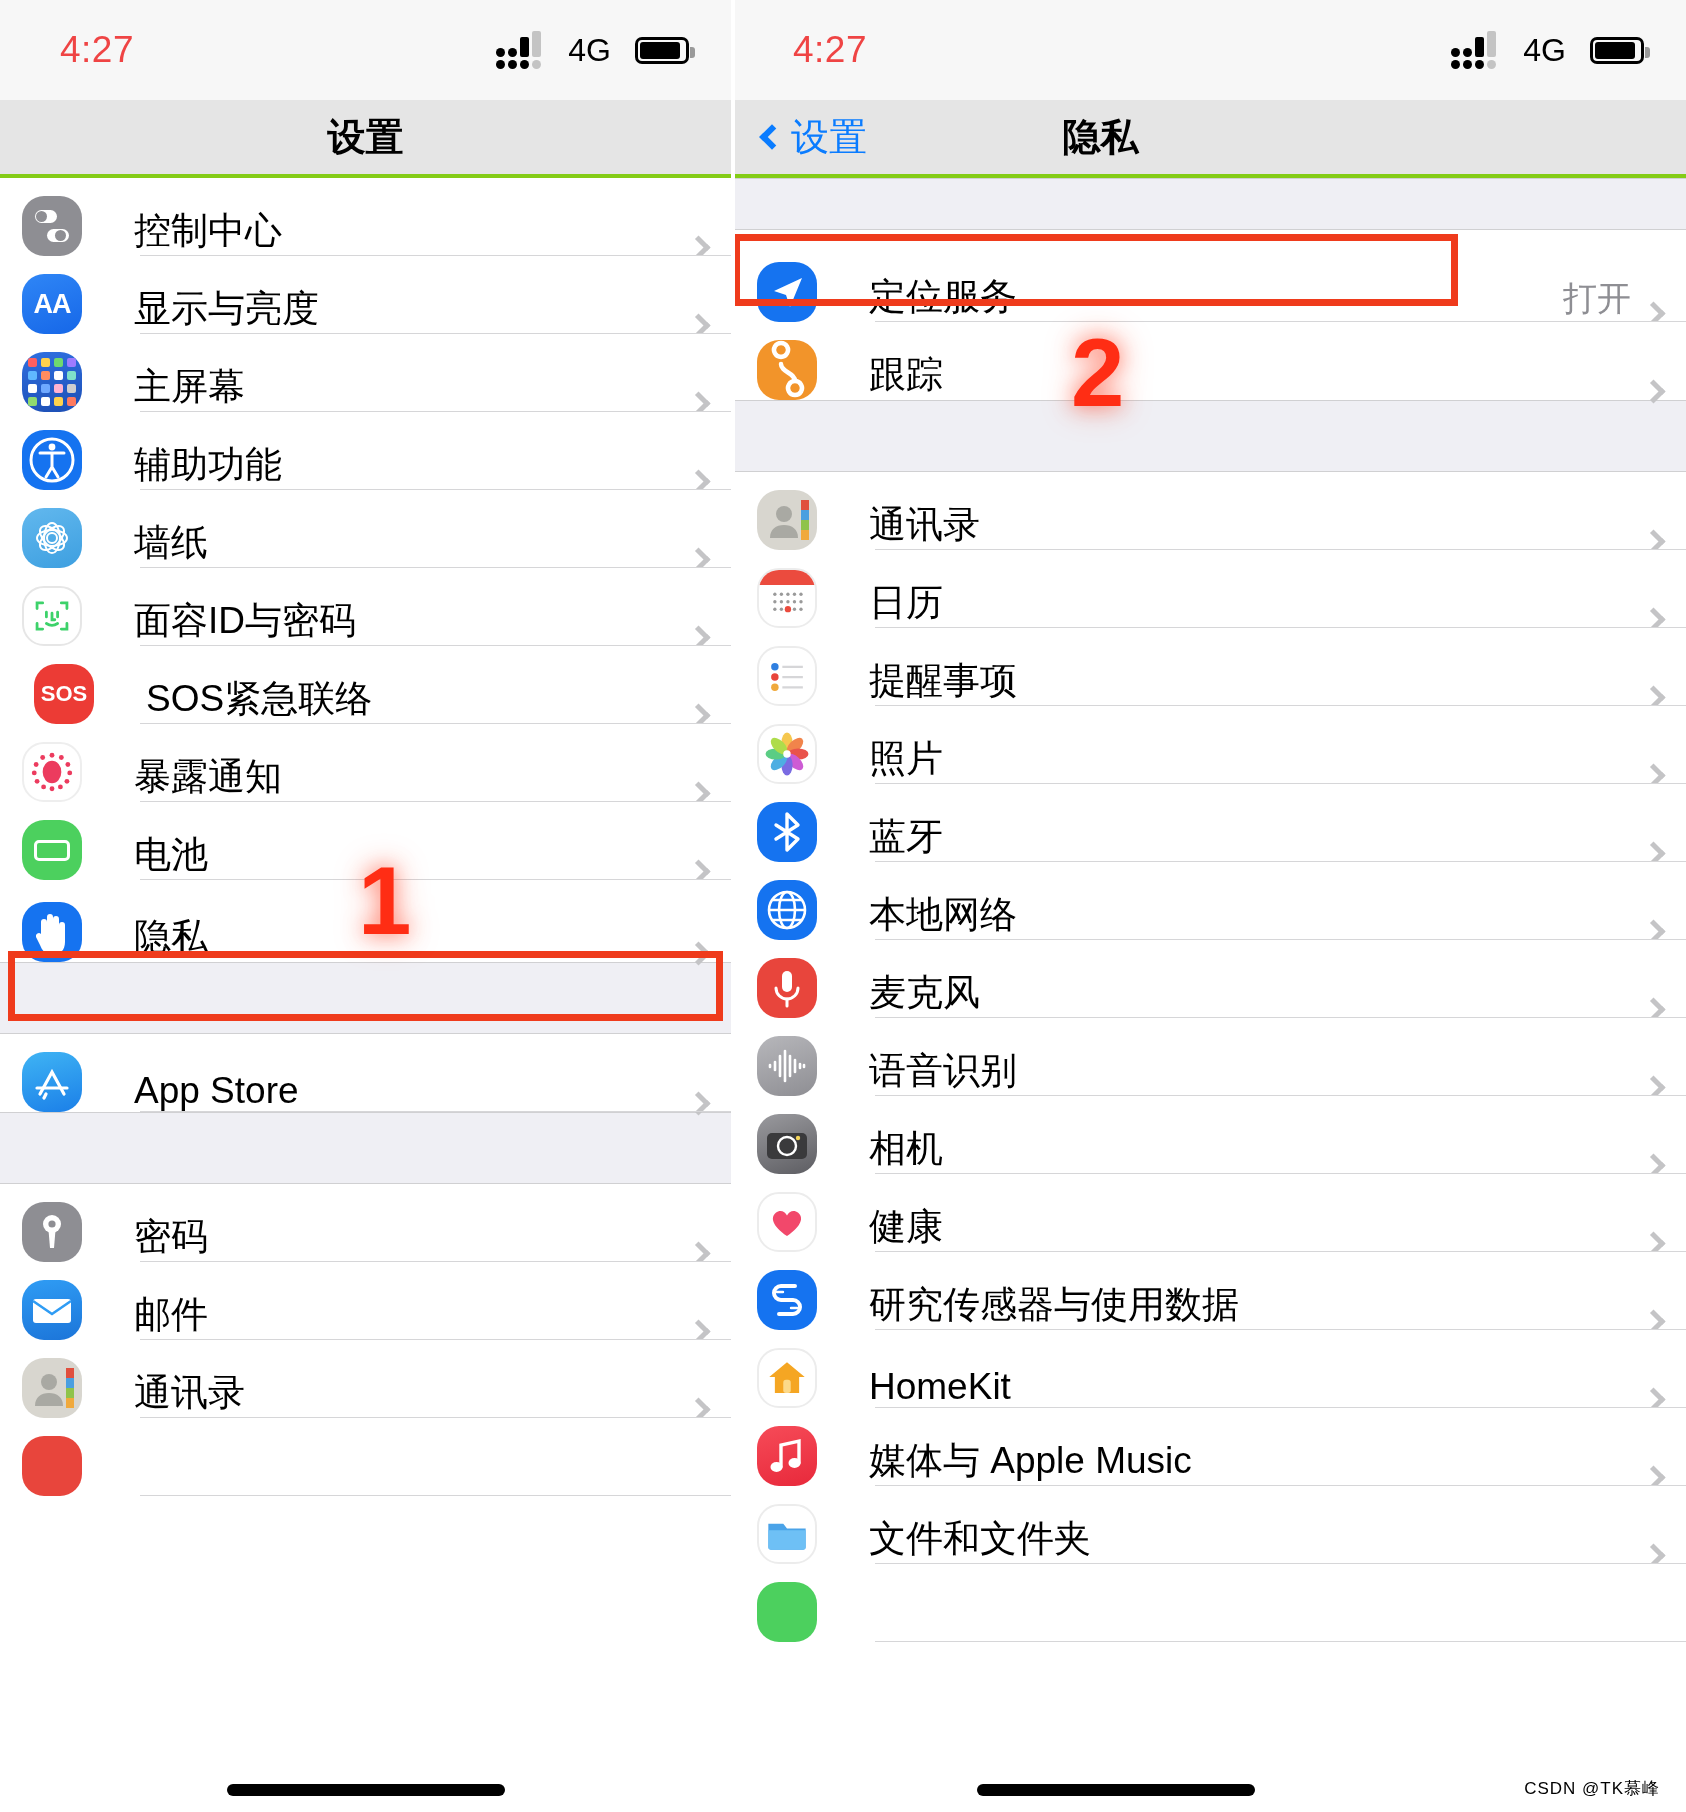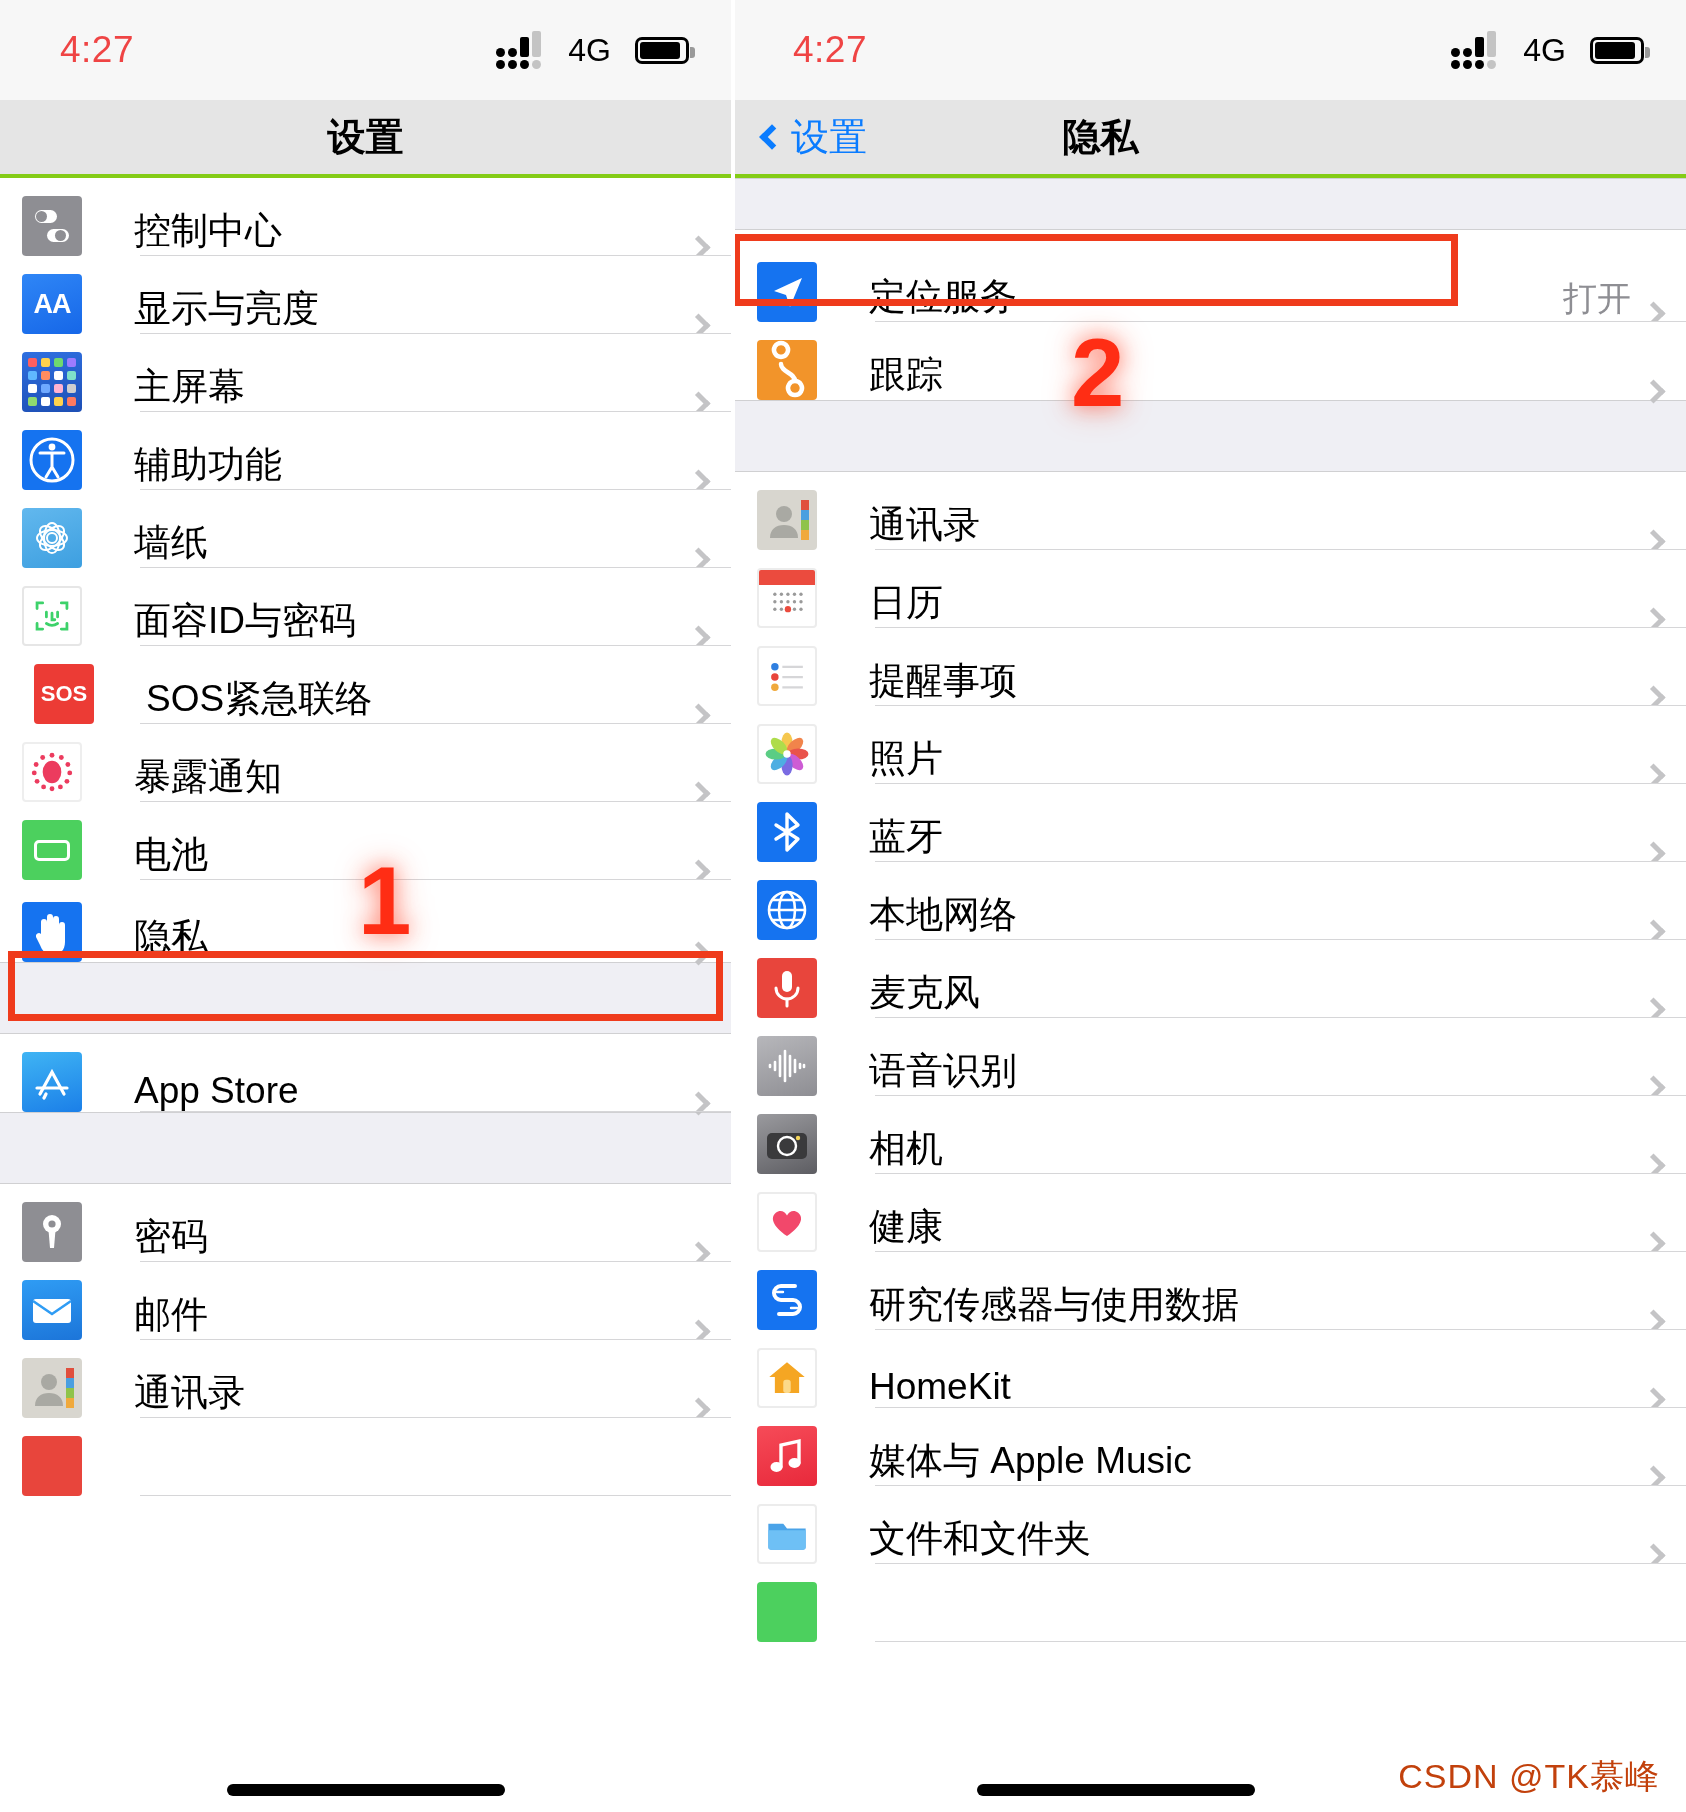--- a/index.html
+++ b/index.html
@@ -83,21 +83,21 @@
     display: flex; align-items: flex-end;
     height: 78px;
     padding-left: 22px;
     background: #fff;
   }
   .row .sep {
     position: absolute; left: 140px; right: 0; bottom: 0; height: 1px; background: #d6d6d8;
   }
 
   .app-icon {
-    width: 60px; height: 60px; border-radius: 4px;
+    width: 60px; height: 60px; border-radius: 22px;
     flex: 0 0 60px;
     display: flex; align-items: center; justify-content: center;
     position: relative; overflow: hidden;
     font-size: 26px; color: #fff; font-weight: bold;
   }
   .row-label {
     margin-left: 52px;
     font-size: 37px; color: #000;
     white-space: nowrap;
   }
@@ -180,21 +180,21 @@
 
   
   .home-ind {
     position: absolute; bottom: 16px; left: 50%; transform: translateX(-50%);
     width: 278px; height: 12px; border-radius: 6px; background: #000;
     z-index: 25;
   }
 
   .watermark {
     position: absolute; right: 26px; bottom: 12px;
-    font-size: 34px; color: #c2410c; letter-spacing: 1px; z-index: 40;
+    font-size: 17px; color: #000000; letter-spacing: 1px; z-index: 40;
   }
 </style>
 </head>
 <body>
 
 <div class="stage">
 
   <div class="phone left">
 
     <div class="statusbar">

